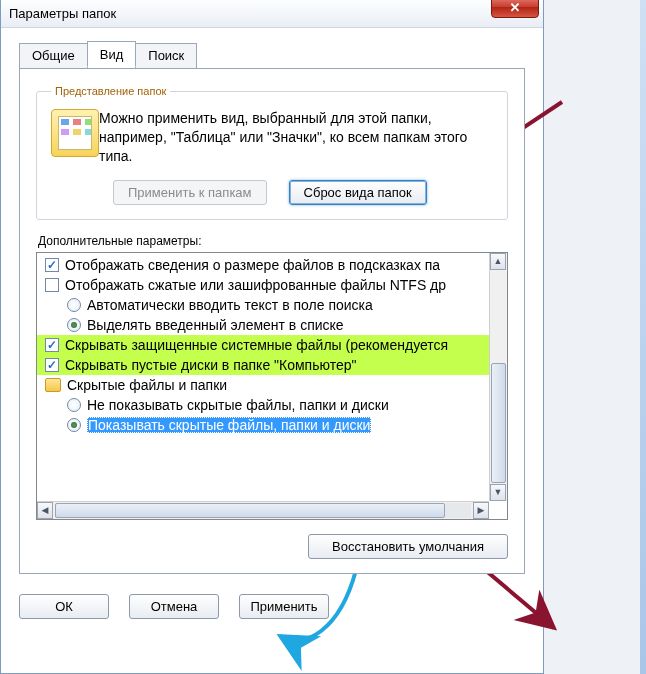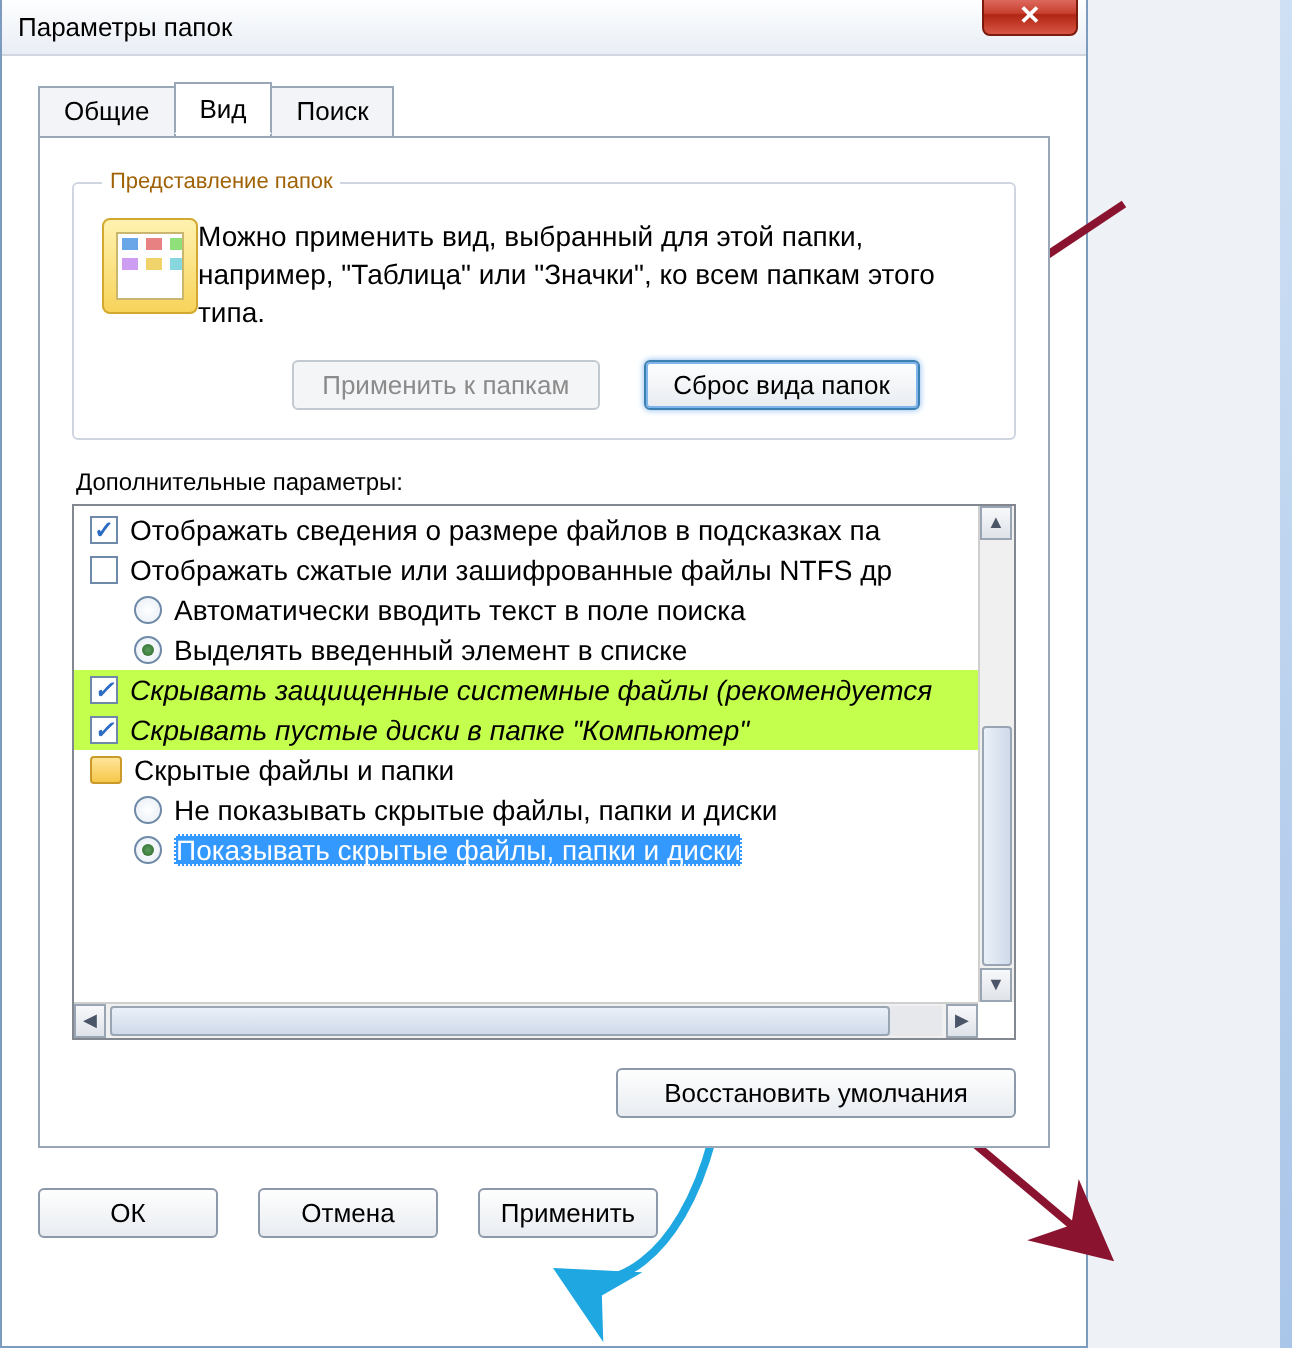--- a/index.html
+++ b/index.html
@@ -115,21 +115,20 @@
   .folderview-text {
     flex: 1;
     font-size: 14px;
     line-height: 1.35;
   }
   .folderview-buttons {
     display: flex;
     gap: 22px;
     margin-top: 14px;
     margin-left: 62px;
-    justify-content: center;
   }
   button.win {
     font-family: inherit;
     font-size: 13px;
     padding: 4px 14px;
     background: linear-gradient(#fefefe, #e8ecf1);
     border: 1px solid #8b99ab;
     border-radius: 3px;
     cursor: pointer;
     min-width: 100px;
@@ -193,21 +192,21 @@
     background: radial-gradient(#5a9c5a,#2d6a2d);
   }
   .tree-item .fld {
     width: 16px; height: 14px;
     margin-right: 6px;
     background: linear-gradient(#ffe59a,#f6c749);
     border: 1px solid #c99a2a;
     border-radius: 2px;
     flex-shrink: 0;
   }
-  .tree-item.hl { background: #c4ff4d; font-style: italic; }
+  .tree-item.hl { background: #c4ff4d; }
   .tree-item .sel {
     background: #3399ff;
     color: #fff;
     outline: 1px dotted #fff;
     outline-offset: -1px;
     padding: 0 1px;
   }
   .vscroll {
     position: absolute;
     right: 0; top: 0; bottom: 18px;

